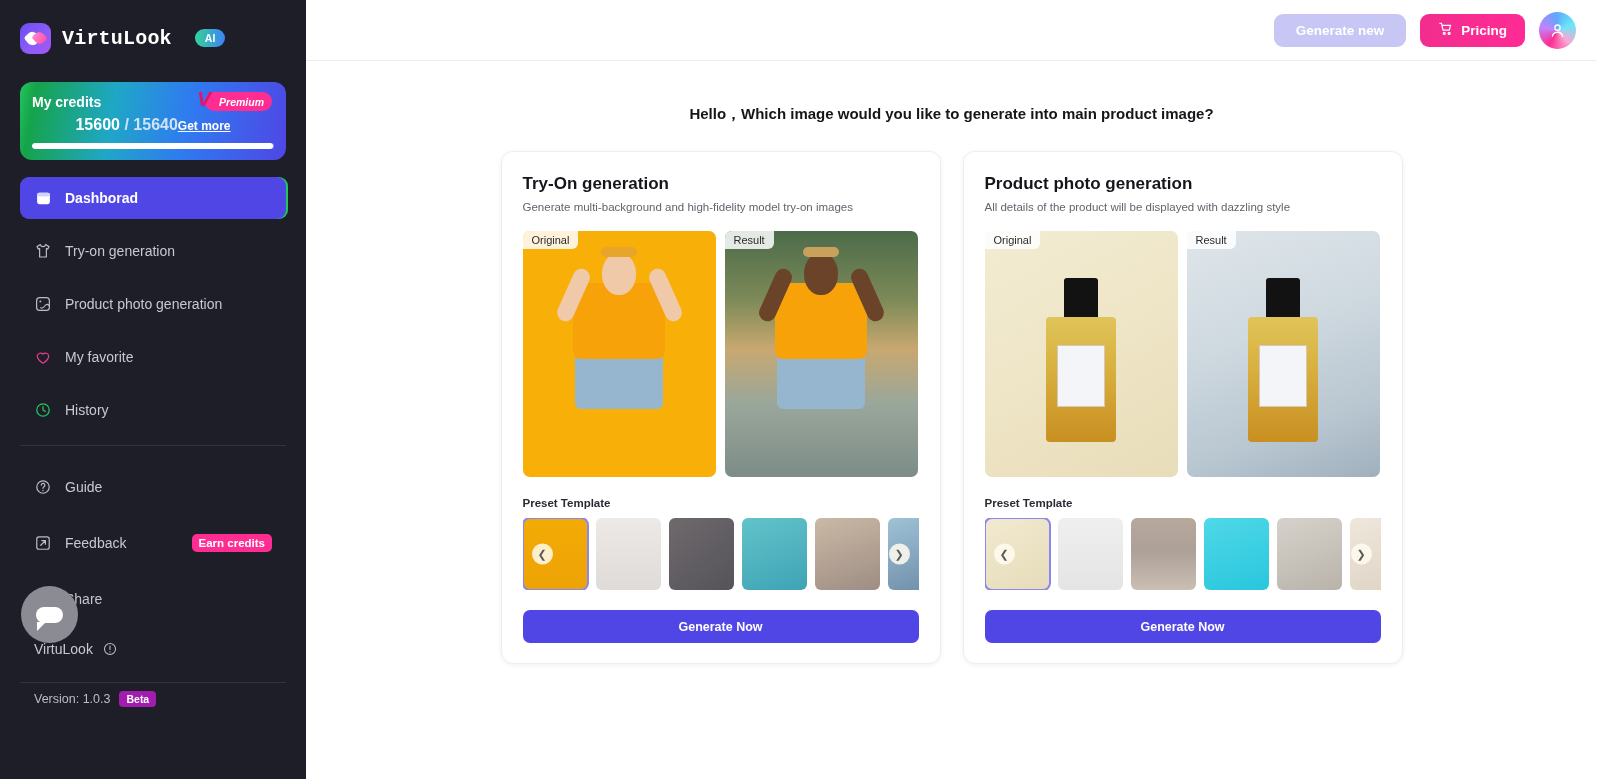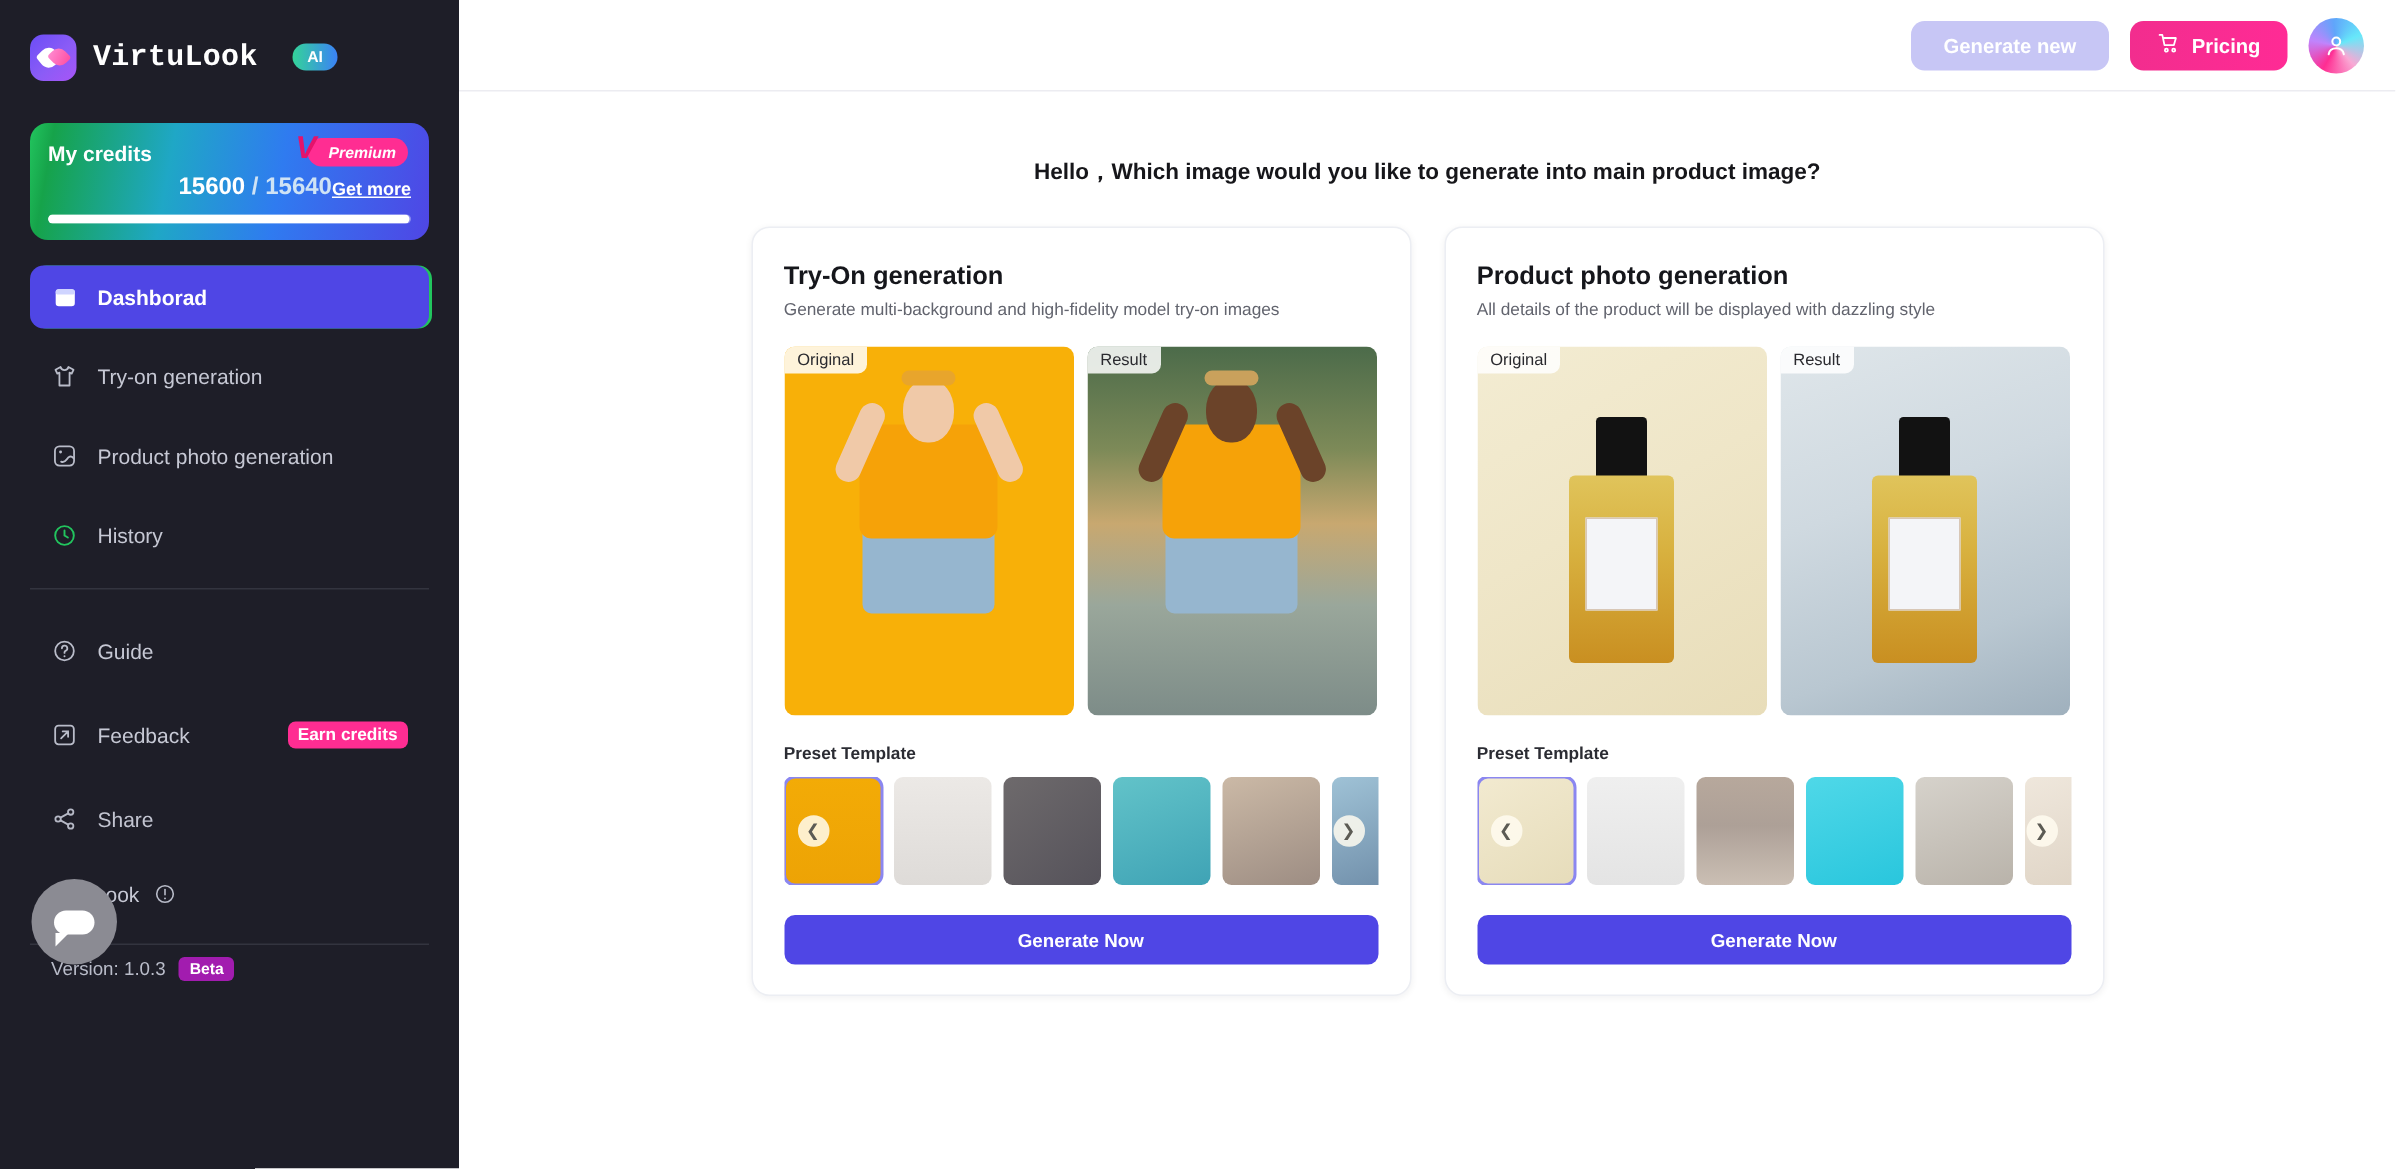--- a/index.html
+++ b/index.html
@@ -53,21 +53,21 @@
     display: flex; align-items: center; height: 19px;
     background: #ff2d92; border-radius: 999px; padding: 0 8px 0 14px;
     position: relative; margin-right: 2px;
   }
   .premium-pill .vmark {
     position: absolute; left: -8px; top: -4px;
     font-size: 21px; font-weight: bold; font-style: italic;
     color: #e4136b; line-height: 1;
   }
   .premium-pill .ptxt { font-size: 10.5px; font-style: italic; font-weight: bold; color: #ffffff; position: relative; z-index:2;}
-  .credits-mid { display: flex; align-items: flex-end; justify-content: flex-end; margin-top: 5px; }
+  .credits-mid { display: flex; align-items: flex-end; justify-content: center; margin-top: 5px; }
   .credit-nums { font-size: 16px; font-weight: bold; color: #ffffff; }
   .credit-nums .tot { color: #cfe3f5; font-weight: bold; }
   .get-more { font-size: 12px; color: #ffffff; font-weight: bold; text-decoration: underline; margin-bottom: 1px; }
   .credit-bar { margin-top: 9px; height: 6px; border-radius: 999px; background: rgba(255,255,255,.35); overflow: hidden; }
   .credit-bar > i { display: block; height: 100%; background: #ffffff; border-radius: 999px; }
 
   .nav { margin-top: 17px; }
   .nav-item {
     display: flex; align-items: center; gap: 13px;
     height: 42px; margin: 0 20px; padding: 0 14px;
@@ -268,20 +268,28 @@
           <svg width="18" height="18" viewBox="0 0 24 24" fill="none" stroke="#b9bcc9" stroke-width="1.6">
               <rect x="3.5" y="3.5" width="17" height="17" rx="4"></rect>
               <path d="M20 14c-2.5-3-4.5-1-6 1s-3 3-5 2" stroke-linecap="round"></path>
               <circle cx="8.5" cy="8.5" r="1.3" fill="#b9bcc9" stroke="none"></circle>
             </svg>
         </span>
         <span>Product photo generation</span>
       </div>
       <div class="nav-item">
         <span class="nav-ico">
+          <svg width="18" height="18" viewBox="0 0 24 24" fill="none" stroke="#e63b8f" stroke-width="1.7" stroke-linejoin="round">
+              <path d="M12 20.3s-7.6-4.6-7.6-9.6A4.4 4.4 0 0 1 12 8.2a4.4 4.4 0 0 1 7.6 2.5c0 5-7.6 9.6-7.6 9.6Z"></path>
+            </svg>
+        </span>
+        <span>My favorite</span>
+      </div>
+      <div class="nav-item">
+        <span class="nav-ico">
           <svg width="18" height="18" viewBox="0 0 24 24" fill="none" stroke="#22c55e" stroke-width="1.7" stroke-linecap="round">
               <circle cx="12" cy="12" r="8.3"></circle>
               <path d="M12 7.6V12l3 1.8"></path>
             </svg>
         </span>
         <span>History</span>
       </div>
     </nav>
 
     <div class="divider"></div>

